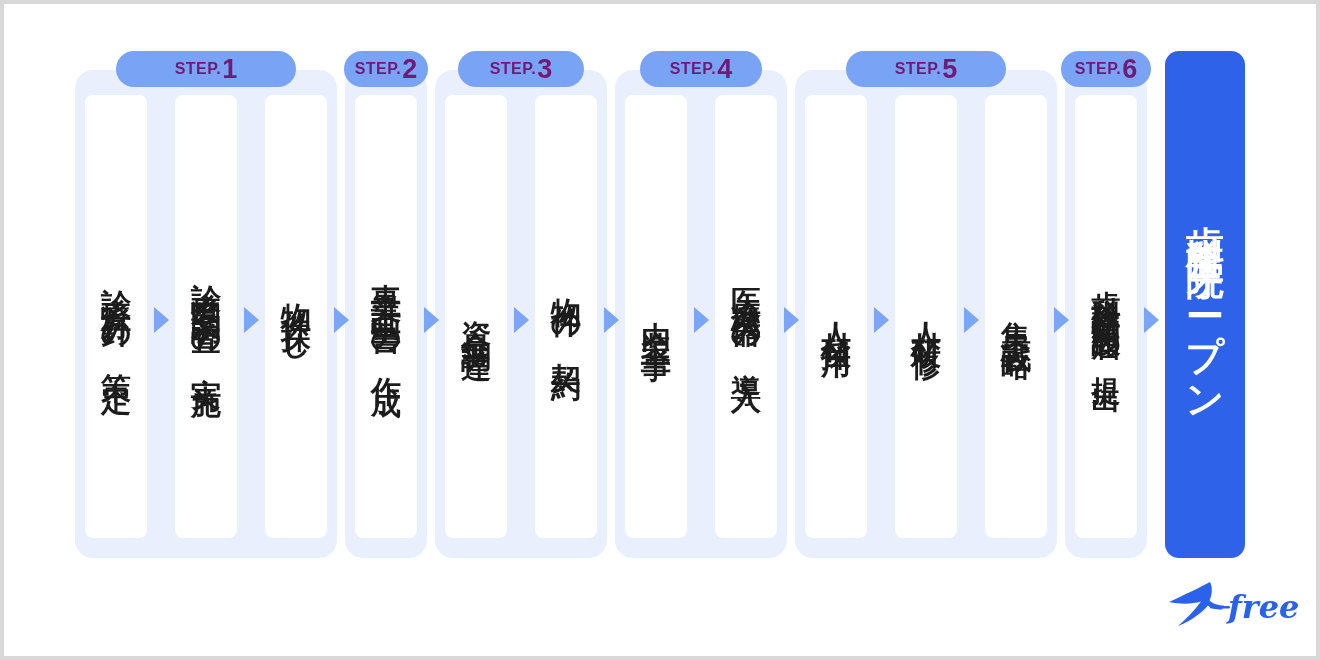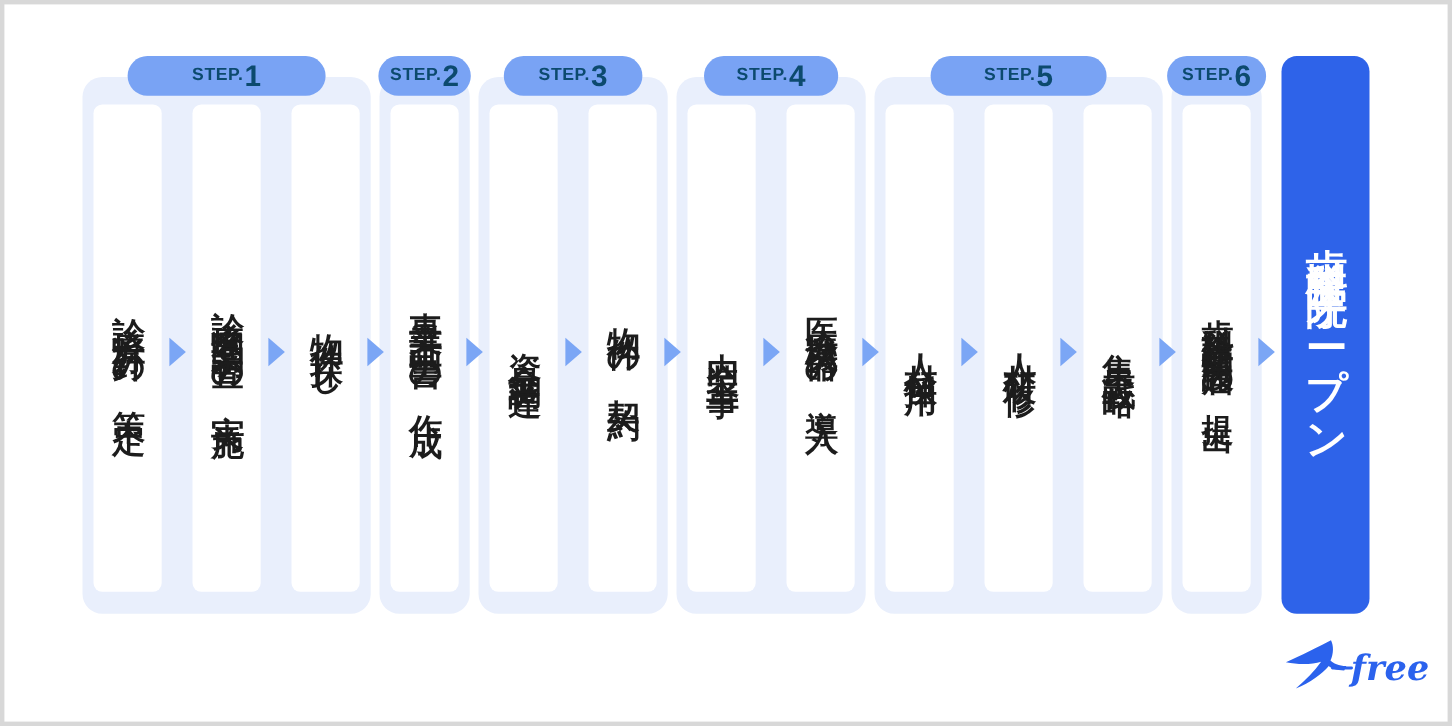--- a/index.html
+++ b/index.html
@@ -26,21 +26,21 @@
   .panel.g5{left:791px;width:262px;}
   .panel.g6{left:1061px;width:82px;}
   
   .badge{
     position:absolute;
     top:-19px;left:50%;
     transform:translateX(-50%);
     height:36px;
     border-radius:18px;
     background:#79a3f4;
-    color:#0c4a6e;
+    color:#701a75;
     display:flex;align-items:center;justify-content:center;
     white-space:nowrap;
   }
   .g1 .badge{width:180px;}
   .g2 .badge{width:84px;}
   .g3 .badge{width:126px;}
   .g4 .badge{width:122px;}
   .g5 .badge{width:160px;}
   .g6 .badge{width:90px;}
   .badge .prefix{font-size:16px;font-weight:bold;letter-spacing:.5px;}

